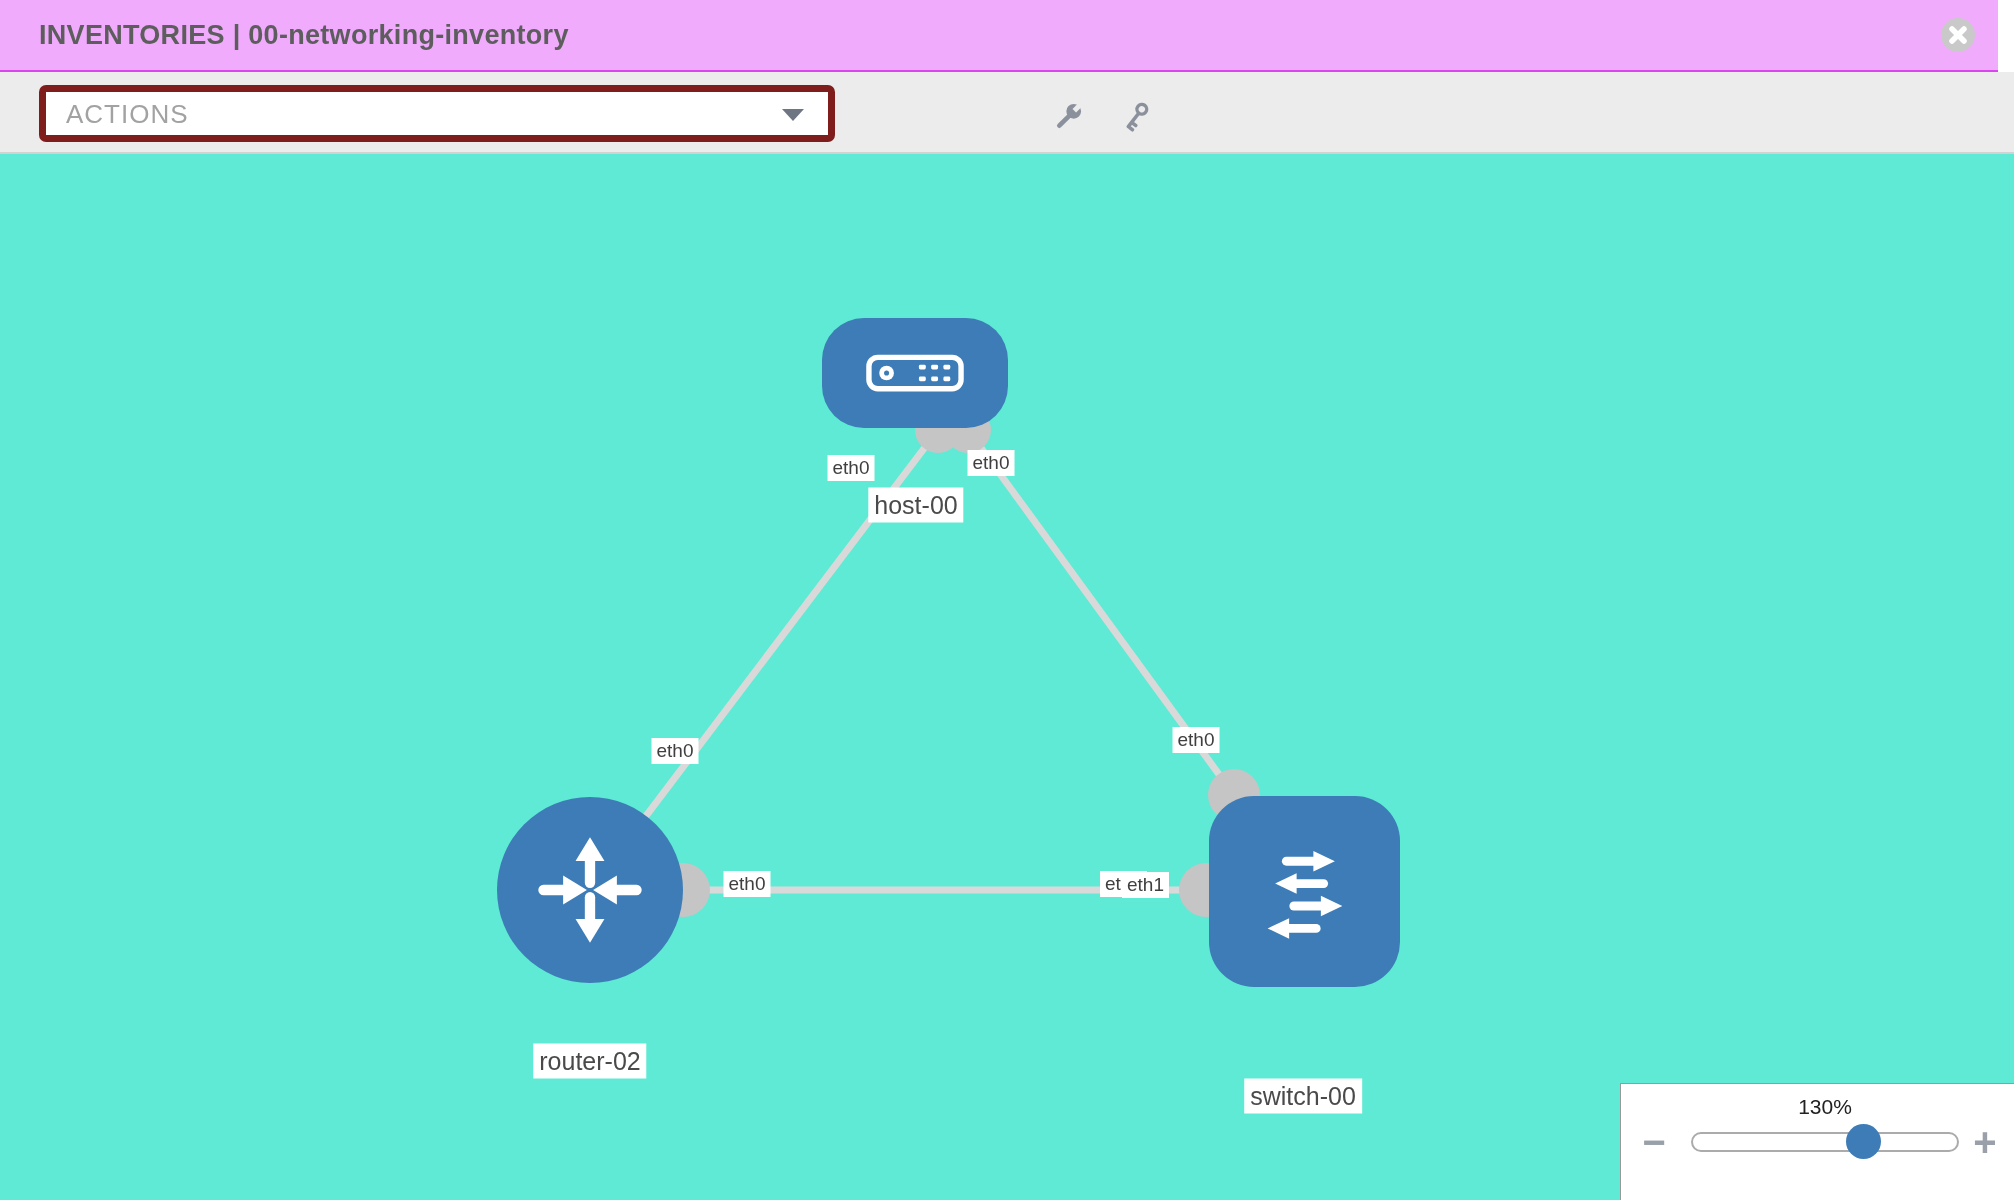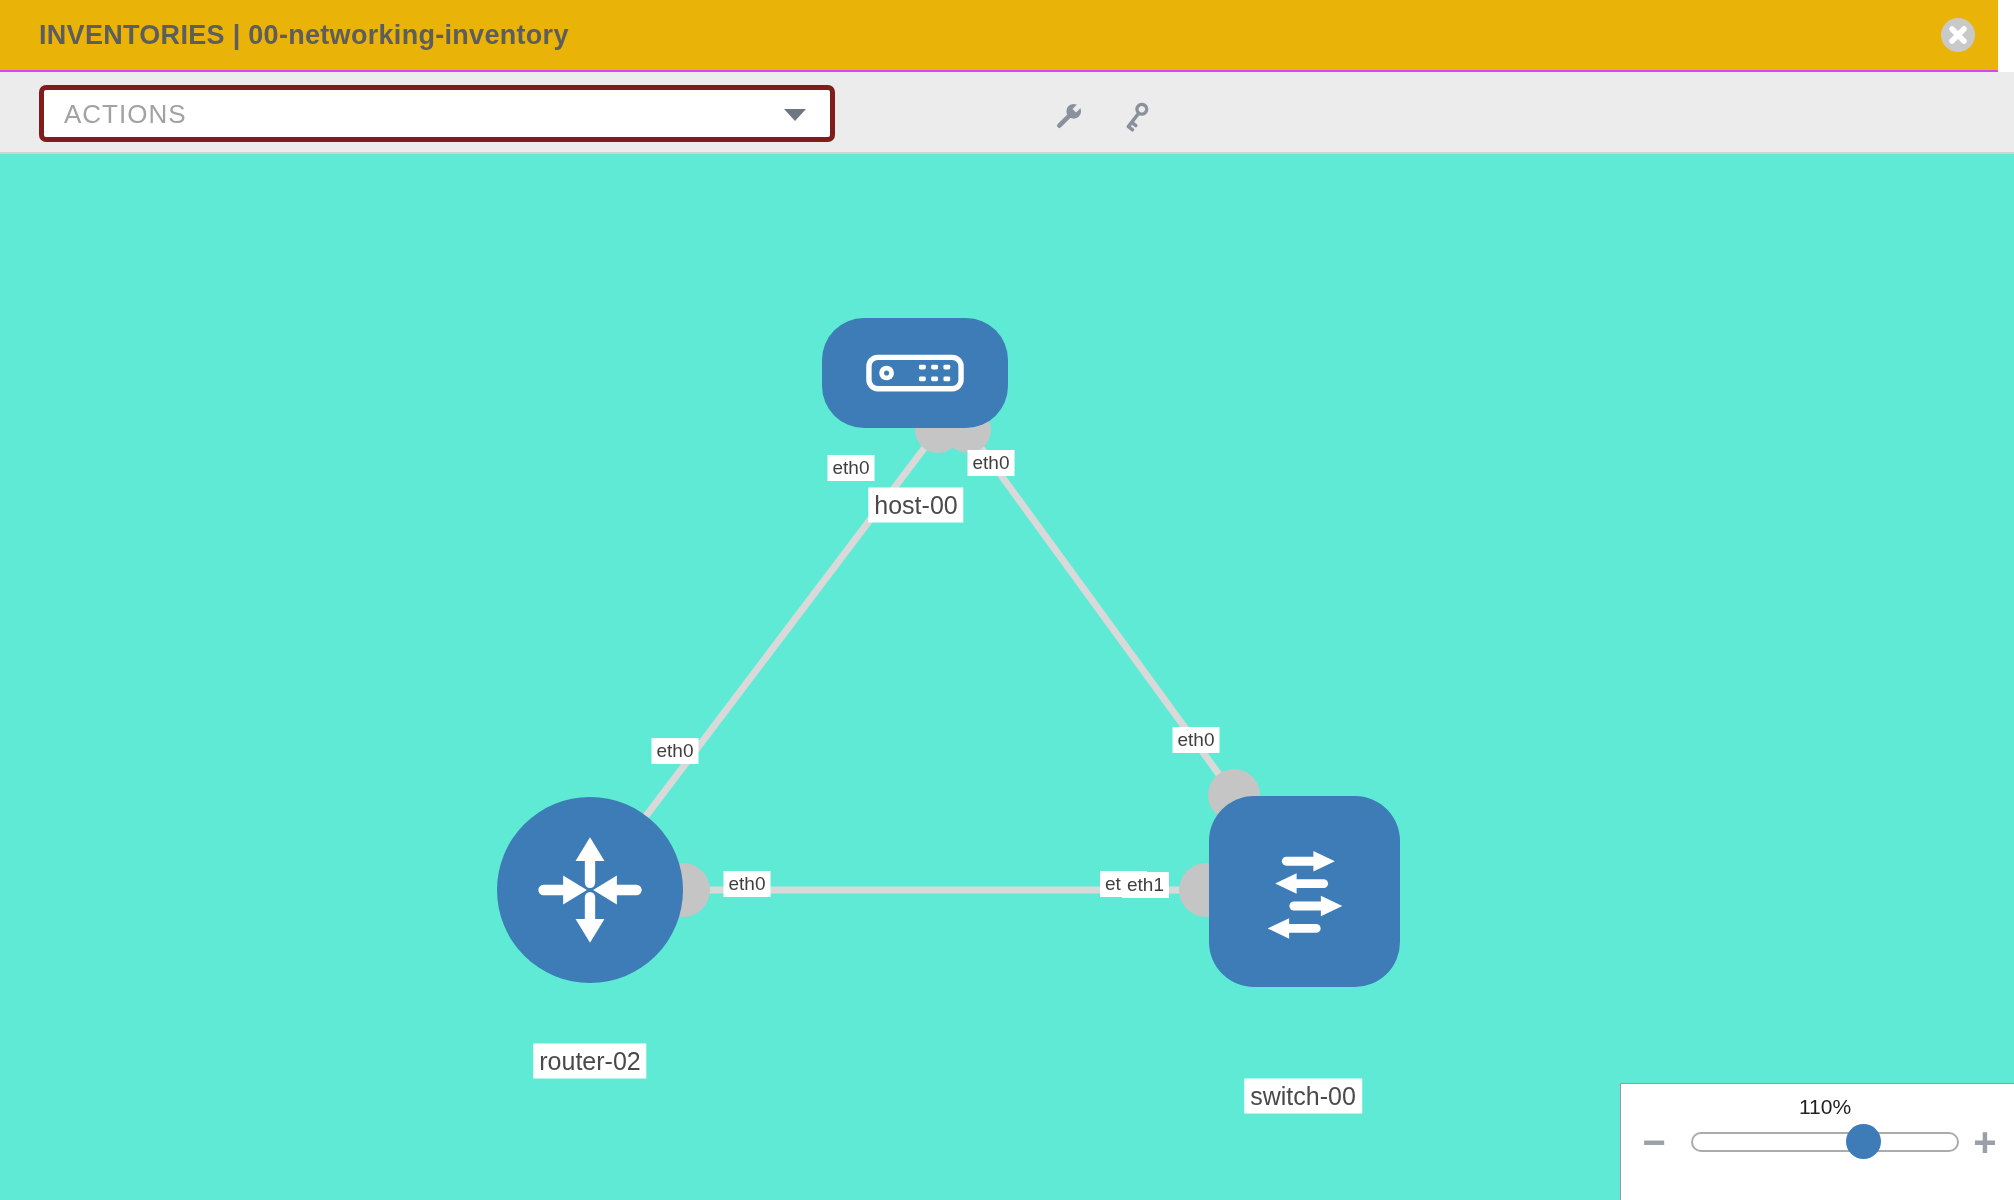--- a/index.html
+++ b/index.html
@@ -1,25 +1,25 @@
 <!DOCTYPE html>
 <html><head>
 <meta charset="utf-8">
 <style>
   html,body { margin:0; padding:0; background:#ffffff; font-family:"Liberation Sans", sans-serif; }
   .screen { position:relative; width:2014px; height:1200px; background:#ffffff; overflow:hidden; }
 
   
-  .header { position:absolute; top:0; left:0; right:16px; height:70px; background:#eab308; border-bottom:2px solid #d946ef; }
+  .header { position:absolute; top:0; left:0; right:16px; height:70px; background:#f0abfc; border-bottom:2px solid #d946ef; }
   .page-title { position:absolute; left:39px; top:50%; transform:translateY(-50%); font-size:27px; font-weight:bold; color:#5d5d5d; letter-spacing:.3px; white-space:nowrap; }
   .close-btn { position:absolute; right:22px; top:17px; width:36px; height:36px; cursor:pointer; }
 
   
   .toolbar { position:absolute; top:72px; left:0; right:0; height:80px; background:#ececec; border-bottom:2px solid #d2d2d2; }
-  .select { position:absolute; top:13px; height:57px; background:#ffffff; border:5px solid #7f1d1d; border-radius:7px; box-sizing:border-box; cursor:pointer; }
+  .select { position:absolute; top:13px; height:57px; background:#ffffff; border:7px solid #7f1d1d; border-radius:7px; box-sizing:border-box; cursor:pointer; }
   .select .ph { position:absolute; left:20px; top:50%; transform:translateY(-50%); font-size:26px; letter-spacing:1px; color:#a2a2a2; }
   .select .caret { position:absolute; right:24px; top:50%; margin-top:-5px; width:0; height:0;
                    border-left:11px solid transparent; border-right:11px solid transparent; border-top:12px solid #6e7683; }
   #actions-select { left:39px; width:796px; }
   #search-select  { left:1183px; width:795px; }
   .tool-btn { position:absolute; top:27px; width:38px; height:38px; cursor:pointer; }
   #wrench-btn { left:1048px; }
   #key-btn    { left:1116px; }
 
   
@@ -170,21 +170,21 @@
     <div class="if-label" id="if-router-right">eth0</div>
     <div class="if-label" id="if-switch-top">eth0</div>
     <div class="if-label anchored" id="if-switch-left-hidden">eth0</div>
     <div class="if-label anchored" id="if-switch-left">eth1</div>
 
     <div class="node-label" id="label-host">host-00</div>
     <div class="node-label" id="label-router">router-02</div>
     <div class="node-label" id="label-switch">switch-00</div>
 
     <div class="zoom-panel">
-      <div class="zoom-value">110%</div>
+      <div class="zoom-value">130%</div>
       <div class="zoom-btn" id="zoom-out">−</div>
       <div class="zoom-track"></div>
       <div class="zoom-thumb"></div>
       <div class="zoom-btn" id="zoom-in">+</div>
     </div>
 
   </div>
 </div>
 
 </body></html>

